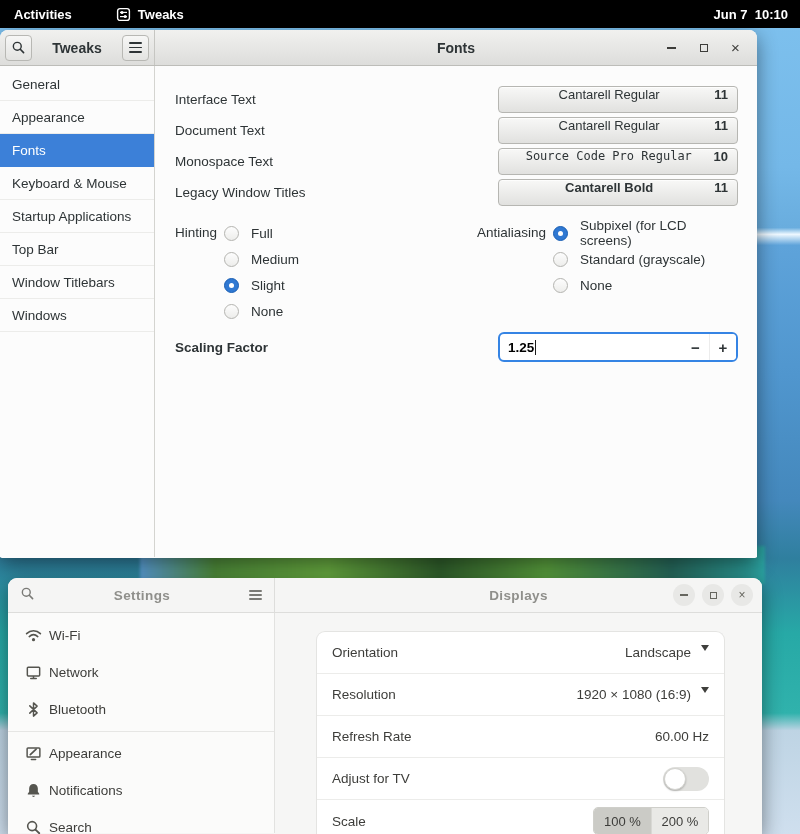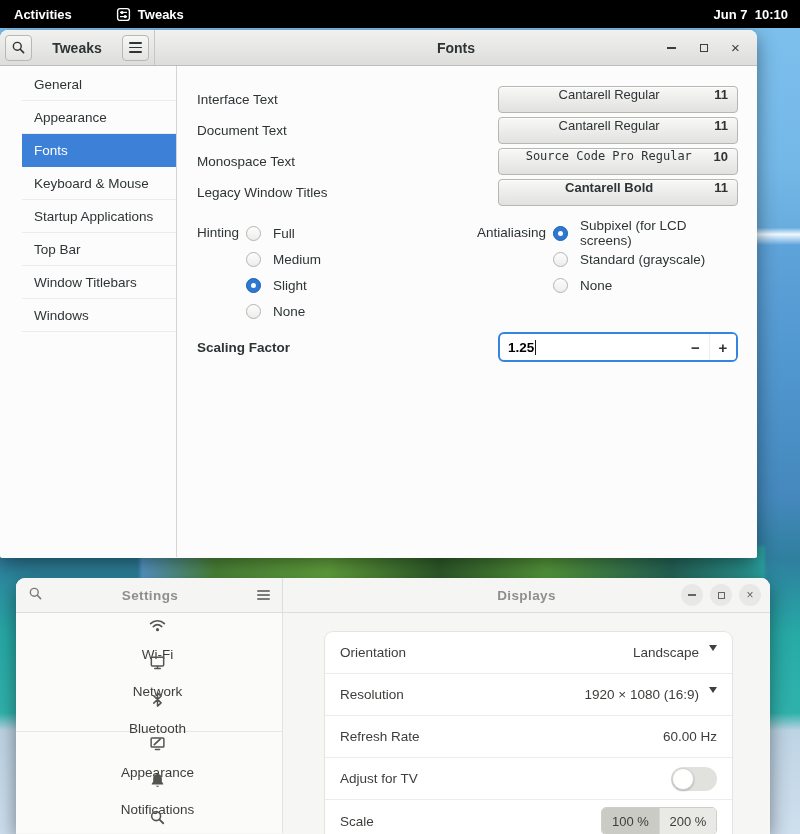--- a/index.html
+++ b/index.html
@@ -48,21 +48,21 @@
   .icon-btn{ width:27px; height:26px; border:1px solid #b8b8b4; border-radius:4px;
     background:linear-gradient(#f7f7f6,#e3e3e1); display:flex;
     align-items:center; justify-content:center; color:#2e3436; }
   .t-hb-title{ flex:1; text-align:center; font-weight:700; font-size:14px; color:#2e3436; }
   .t-hb-right{ flex:1; display:flex; align-items:center; justify-content:center; position:relative; }
   .t-controls{ position:absolute; right:15px; display:flex; gap:19px; align-items:center; color:#3d3d3a; }
   .ctl{ width:13px; height:13px; display:flex; align-items:center; justify-content:center; }
   .glyph-min{ width:9px; height:2px; background:currentColor; }
   .glyph-max{ width:8px; height:8px; border:1.4px solid currentColor; }
   .glyph-close{ font-size:15px; line-height:1; }
-  .t-body{ display:flex; height:491px;padding-left:22px; }
+  .t-body{ display:flex; height:491px; }
   .tw-sidebar{ width:155px; border-right:1px solid #d4d4d0; background:#fcfcfc; padding-top:2px; }
   .tw-item{ height:33px; line-height:33px; padding-left:12px; font-size:13.5px;
     color:#2e3436; border-bottom:1px solid #ececea; }
   .tw-item.sel{ background:#3c80d8; color:#fff; border-bottom-color:#3c80d8; }
   .tw-main{ flex:1; padding:20px 19px 0 20px; background:#fcfcfc; }
   .font-row{ display:flex; align-items:center; height:27px; margin-bottom:4px; }
   .row-lbl{ font-size:13.5px; color:#2e3436; }
   .font-btn{ margin-left:auto; width:240px; height:27px; border:1px solid #b6b6b2;
     border-radius:4px; background:linear-gradient(#f8f8f7,#e1e1df);
     box-shadow:inset 0 1px 0 rgba(255,255,255,.7);
@@ -86,39 +86,39 @@
   .scaling-row{ display:flex; align-items:center; margin-top:8px;font-weight:bold; }
   .spinbox{ margin-left:auto; width:240px; height:30px; border:2px solid #3584e4;
     border-radius:6px; background:#fff; display:flex; align-items:center; overflow:hidden; }
   .spin-value{ padding-left:8px; font-size:13.5px; color:#000; }
   .caret{ width:1px; height:15px; background:#1a1a1a; margin-left:1px; }
   .spin-btn{ width:27px; height:100%; display:flex; align-items:center; justify-content:center;
     font-size:15px; color:#2e3436; background:#fff; }
   .spin-btn.minus{ margin-left:auto; }
   .spin-btn.plus{ border-left:1px solid #ececec; }
   
-  #settings-window{ left:16px; top:578px; width:754px; height:256px;
+  #settings-window{ left:8px; top:578px; width:754px; height:256px;
     border-radius:9px 9px 0 0; background:#f6f6f5; z-index:6; overflow:hidden; }
   .s-header{ height:35px; display:flex; background:#f5f5f4; border-bottom:1px solid #dddddb; }
   .s-hb-left{ width:267px; display:flex; align-items:center; padding:0 12px;
     border-right:1px solid #dddddb; }
   .s-title{ flex:1; text-align:center; font-weight:700; font-size:13.5px;
     color:#8f8f8b; letter-spacing:.4px; }
   .s-hb-right{ flex:1; display:flex; align-items:center; justify-content:center; position:relative; }
   .s-controls{ position:absolute; right:9px; display:flex; gap:7px; }
   .circle-btn{ width:22px; height:22px; border-radius:50%; background:#e8e8e6;
     display:flex; align-items:center; justify-content:center; color:#66665f; }
   .circle-btn .glyph-min{ width:8px; height:1.5px; }
   .circle-btn .glyph-max{ width:7px; height:7px; border-width:1.1px; }
   .circle-btn .glyph-close{ font-size:12px; }
   .dim-icon{ color:#7a7a76; }
   .s-body{ display:flex; height:220px; }
   .s-sidebar{ width:267px; background:#fbfbfa; border-right:1px solid #e2e2e0; padding-top:4px; }
-  .s-item{ height:37px; display:flex; align-items:center; padding-left:17px; gap:13px;
-    font-size:13.5px; color:#3d3d3a;flex-direction:column; }
+  .s-item{ height:37px; display:flex; align-items:center; padding-left:17px; gap:7px;
+    font-size:13.5px; color:#3d3d3a; }
   .s-icon{ width:17px; height:17px; color:#55554f; flex:0 0 17px; }
   .s-sep{ height:1px; background:#e6e6e4; margin:3px 0; }
   .s-main{ flex:1; position:relative; background:#f6f6f5; }
   .card{ position:absolute; left:41px; top:18px; width:409px; background:#fff;
     border:1px solid #e4e4e2; border-bottom:none; border-radius:9px 9px 0 0; }
   .card-row{ height:42px; display:flex; align-items:center; padding:0 15px;
     border-bottom:1px solid #ececea; font-size:13.5px; color:#3d3d3a; }
   .card-row:last-child{ border-bottom:none; }
   .row-value{ margin-left:auto; display:flex; align-items:flex-start; gap:10px; color:#3d3d3a; }
   .dd-arrow{ width:0; height:0; border-left:4.5px solid transparent;

